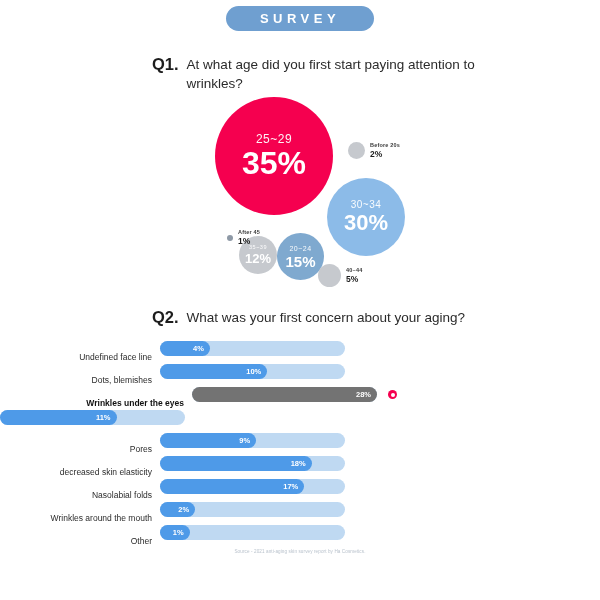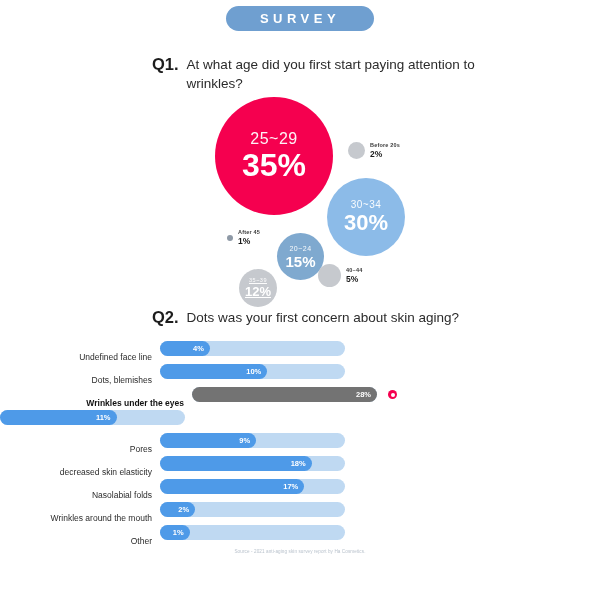--- a/index.html
+++ b/index.html
@@ -103,32 +103,32 @@
 
 <div class="q-block q1">
   <div class="q-line">
     <span class="q-num">Q1.</span>
     <span class="q-text">At what age did you first start paying attention to wrinkles?</span>
   </div>
 </div>
 
 <div class="bubbles" id="bubble-chart">
     <div class="bubble" style="width: 118px; height: 118px; left: 215px; top: 0px; background: rgb(245, 0, 79);">
-      <span class="b-age" style="font-size: 16px;">25~29</span>
+      <span class="b-age" style="font-size: 12px;">25~29</span>
       <span class="b-val" style="font-size: 32px;">35%</span>
     </div>
     <div class="bubble" style="width: 78px; height: 78px; left: 327px; top: 81px; background: rgb(140, 187, 232);">
       <span class="b-age" style="font-size: 10px;">30~34</span>
       <span class="b-val" style="font-size: 22px;">30%</span>
     </div>
     <div class="bubble" style="width: 47px; height: 47px; left: 277px; top: 136px; background: rgb(127, 169, 207);">
       <span class="b-age" style="font-size: 7px;">20~24</span>
       <span class="b-val" style="font-size: 15px;">15%</span>
     </div>
-    <div class="bubble" style="width: 38px; height: 38px; left: 239px; top: 172px; background: rgb(198, 201, 206); text-decoration: underline;">
+    <div class="bubble" style="width: 38px; height: 38px; left: 239px; top: 139px; background: rgb(198, 201, 206);">
       <span class="b-age" style="font-size: 5.5px;">35~39</span>
       <span class="b-val" style="font-size: 13px;">12%</span>
     </div>
     <div class="dot-label" style="left: 318px; top: 167px;">
       <span class="d-dot" style="width: 23px; height: 23px; background: rgb(198, 201, 206);"></span>
       <span class="d-txt">
         <span class="d-age">40~44</span>
         <span class="d-val">5%</span>
       </span>
     </div>
@@ -144,21 +144,21 @@
       <span class="d-txt">
         <span class="d-age">After 45</span>
         <span class="d-val">1%</span>
       </span>
     </div>
   </div>
 
 <div class="q-block q2">
   <div class="q-line">
     <span class="q-num">Q2.</span>
-    <span class="q-text">Dots was your first concern about skin aging?</span>
+    <span class="q-text">What was your first concern about your aging?</span>
   </div>
 </div>
 
 <div class="bars" id="bar-chart">
     <div class="bar-row">
       <div class="bar-label">Undefined face line</div>
       <div class="bar-track" style="background: rgb(191, 217, 242);">
         <div class="bar-fill" style="width: 27%; background: rgb(78, 154, 232);">
           <span class="bf-val">4%</span>
         </div>

